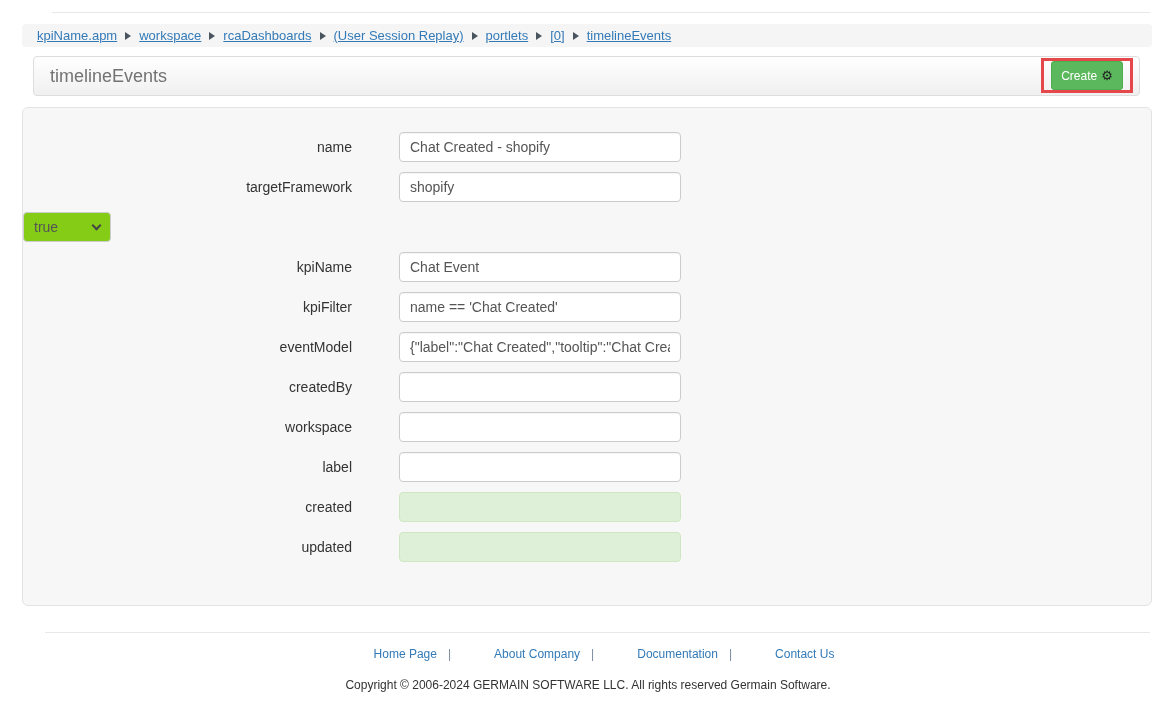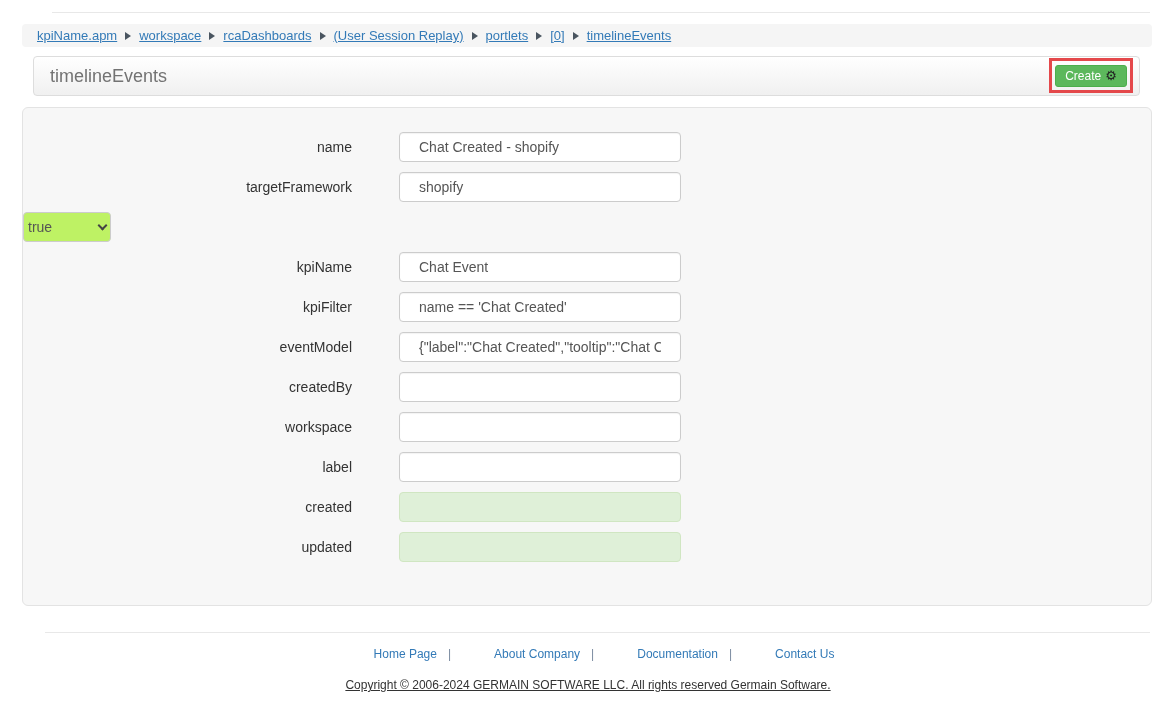--- a/index.html
+++ b/index.html
@@ -34,23 +34,23 @@
     margin: 9px 36px 0 33px;
     height: 40px;
     background: linear-gradient(#ffffff, #f0f0f0);
     border: 1px solid #dddddd;
     border-radius: 4px;
     position: relative;
     display: flex; align-items: center;
   }
   .page-title { font-size: 18px; color: #737373; padding-left: 16px; }
   .create-annotation {
-    position: absolute; top: 1px; bottom: 2px; right: 6px; width: 84px;
+    position: absolute; top: 1px; bottom: 2px; right: 6px; width: 92px;
     border: 3px solid #e4484b;
-    display: flex; align-items: center; justify-content: center;
+    display: flex; justify-content: center;
   }
   .create-button {
     background: #5cb85c;
     border: 1px solid #4cae4c;
     border-radius: 3px;
     color: #ffffff;
     font-size: 12px;
     padding: 3px 9px;
     display: flex; align-items: center; gap: 4px;
     cursor: pointer;
@@ -70,59 +70,59 @@
   .form-row:last-child { margin-bottom: 8px; }
   .form-label {
     width: 341px; padding-right: 12px;
     text-align: right;
     font-size: 14px; color: #333333;
   }
   .form-input {
     width: 282px; height: 30px;
     border: 1px solid #cccccc;
     border-radius: 4px;
-    padding: 0 19px;
+    padding: 0 10px;
     font-size: 14px; color: #555555;
     background: #ffffff;
     box-shadow: inset 0 1px 1px rgba(0,0,0,.05);
     font-family: "Liberation Sans", sans-serif;
     outline: none;
   }
   .form-input.readonly-green {
     background: #dff0d8;
     border-color: #d0e6c2;
     box-shadow: none;
   }
   .select-box {
     width: 88px; height: 30px;
     border: 1px solid #cccccc;
     border-radius: 4px;
-    background: #bef264;
+    background: #84cc16;
     display: flex; align-items: center; justify-content: space-between;
-    padding: 0 4px;
+    padding: 0 10px;
     font-size: 14px; color: #555555;
     cursor: pointer;
   }
   .chev {
     width: 7px; height: 7px;
     border-right: 2px solid #444444;
     border-bottom: 2px solid #444444;
     transform: rotate(45deg);
     margin-top: -4px;
   }
 
   
   .bottom-rule { border: 0; border-top: 1px solid #e8e8e8; margin: 26px 26px 0 45px; }
   .footer-links {
     text-align: center; margin-top: 14px;
     font-size: 12px; color: #7a8aa0;
   }
   .footer-link { color: #337ab7; text-decoration: none; margin: 16px 11px; cursor: pointer; padding-left: 32px; }
   .footer-sep { color: #7a8aa0; }
-  .copyright { text-align: center; margin-top: 17px; font-size: 12px; color: #333333; text-decoration: underline; }
+  .copyright { text-align: center; margin-top: 17px; font-size: 12px; color: #333333; }
 </style>
 </head>
 <body>
 
 <hr class="top-rule">
 
 <nav class="breadcrumb">
     <a class="bc-link" href="#">kpiName.apm</a>
     <span class="bc-sep"></span>
     <a class="bc-link" href="#">workspace</a>

